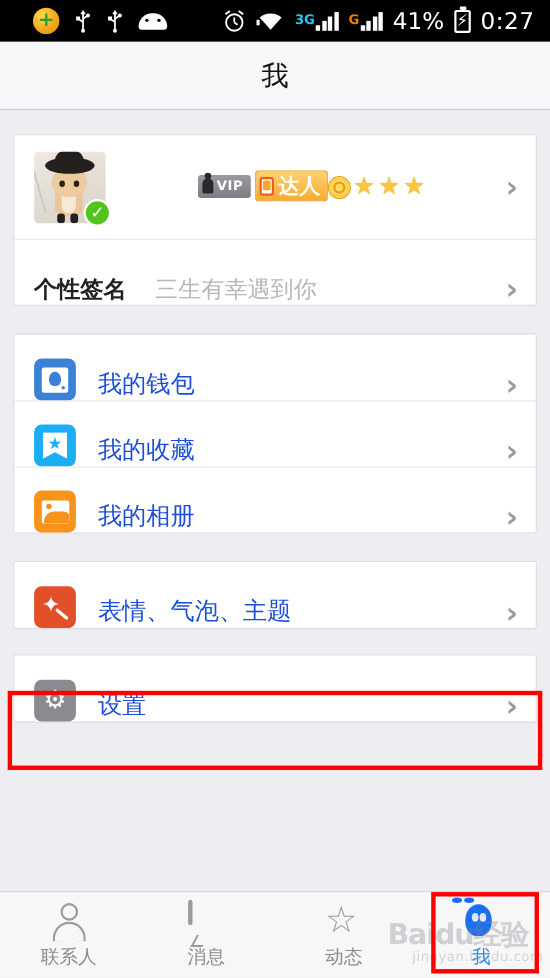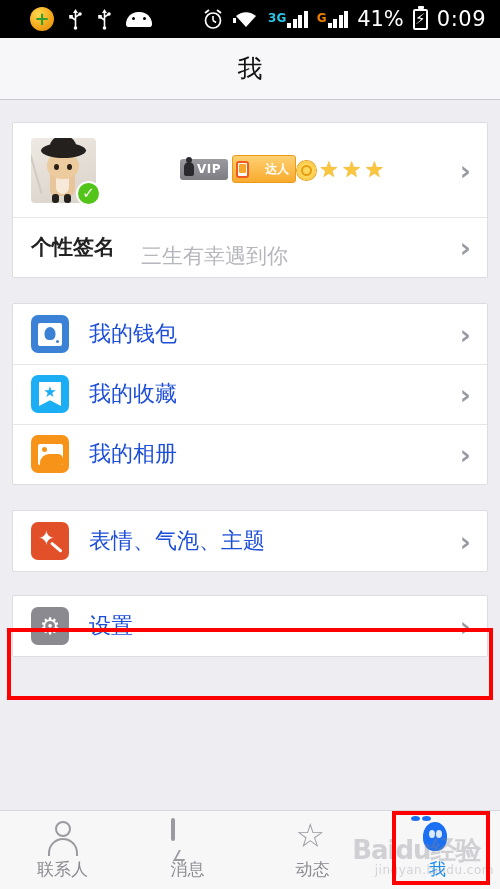--- a/index.html
+++ b/index.html
@@ -69,21 +69,21 @@
   .content { position: absolute; top: 100px; left: 0; right: 0; bottom: 79px; background: #eeeef2; }
 
   .card {
     background: #fff; margin: 0 12px; border: 1px solid #dcdce2; border-radius: 2px;
   }
   .gap-lg { height: 25px; }
   .gap-sm { height: 23px; }
   .pad-top { height: 22px; }
 
   .row {
-    display: flex; align-items: center; min-height: 60px;
+    display: flex; align-items: flex-end; min-height: 60px;
     padding: 0 16px 0 18px; position: relative;
   }
   .row + .row::before {
     content: ""; position: absolute; top: 0; left: 0; right: 0;
     height: 1px; background: #e6e6ea;
   }
   .chev {
     margin-left: auto; color: #9a9aa2; font-size: 27px; font-weight: bold;
     line-height: 1; font-family: "DejaVu Sans", sans-serif;
   }
@@ -136,23 +136,23 @@
   }
   .vip-figure {
     width: 10px; height: 14px; background: #2a2a2e; border-radius: 5px 5px 2px 2px;
     position: relative; flex: none;
   }
   .vip-figure::before {
     content:""; position:absolute; top:-5px; left:2px; width:6px; height:6px;
     background:#2a2a2e; border-radius:50%;
   }
   .daren-badge {
-    display: inline-flex; align-items: center; gap: 16px; height: 28px;
+    display: inline-flex; align-items: center; gap: 4px; height: 28px;
     background: linear-gradient(#ffd072,#f8ab2e); color: #fff;
-    border-radius: 3px; padding: 0 6px 0 3px; font-size: 12px; font-weight: bold;
+    border-radius: 3px; padding: 0 6px 0 3px; font-size: 19px; font-weight: bold;
     border: 1px solid #eb9b1c;
   }
   .daren-phone {
     width: 13px; height: 17px; background: #fff; border: 2px solid #f05a22;
     border-radius: 3px; position: relative; flex: none;
   }
   .daren-phone::after {
     content:""; position:absolute; left:1px; top:1.5px; width:7px; height:9px;
     background:#f7a72a; border-radius:1px;
   }
@@ -366,21 +366,21 @@
             <i></i>
             <i></i>
             <i></i>
             <i></i>
           </span>
       </span>
       <span class="pct">41%</span>
       <span class="batt">
           <span>⚡</span>
         </span>
-      <span class="clock-time">0:09</span>
+      <span class="clock-time">0:27</span>
     </div>
   </div>
 
   <div class="titlebar">
     <h1>我</h1>
   </div>
 
   <div class="content">
 
     <div class="pad-top"></div>

